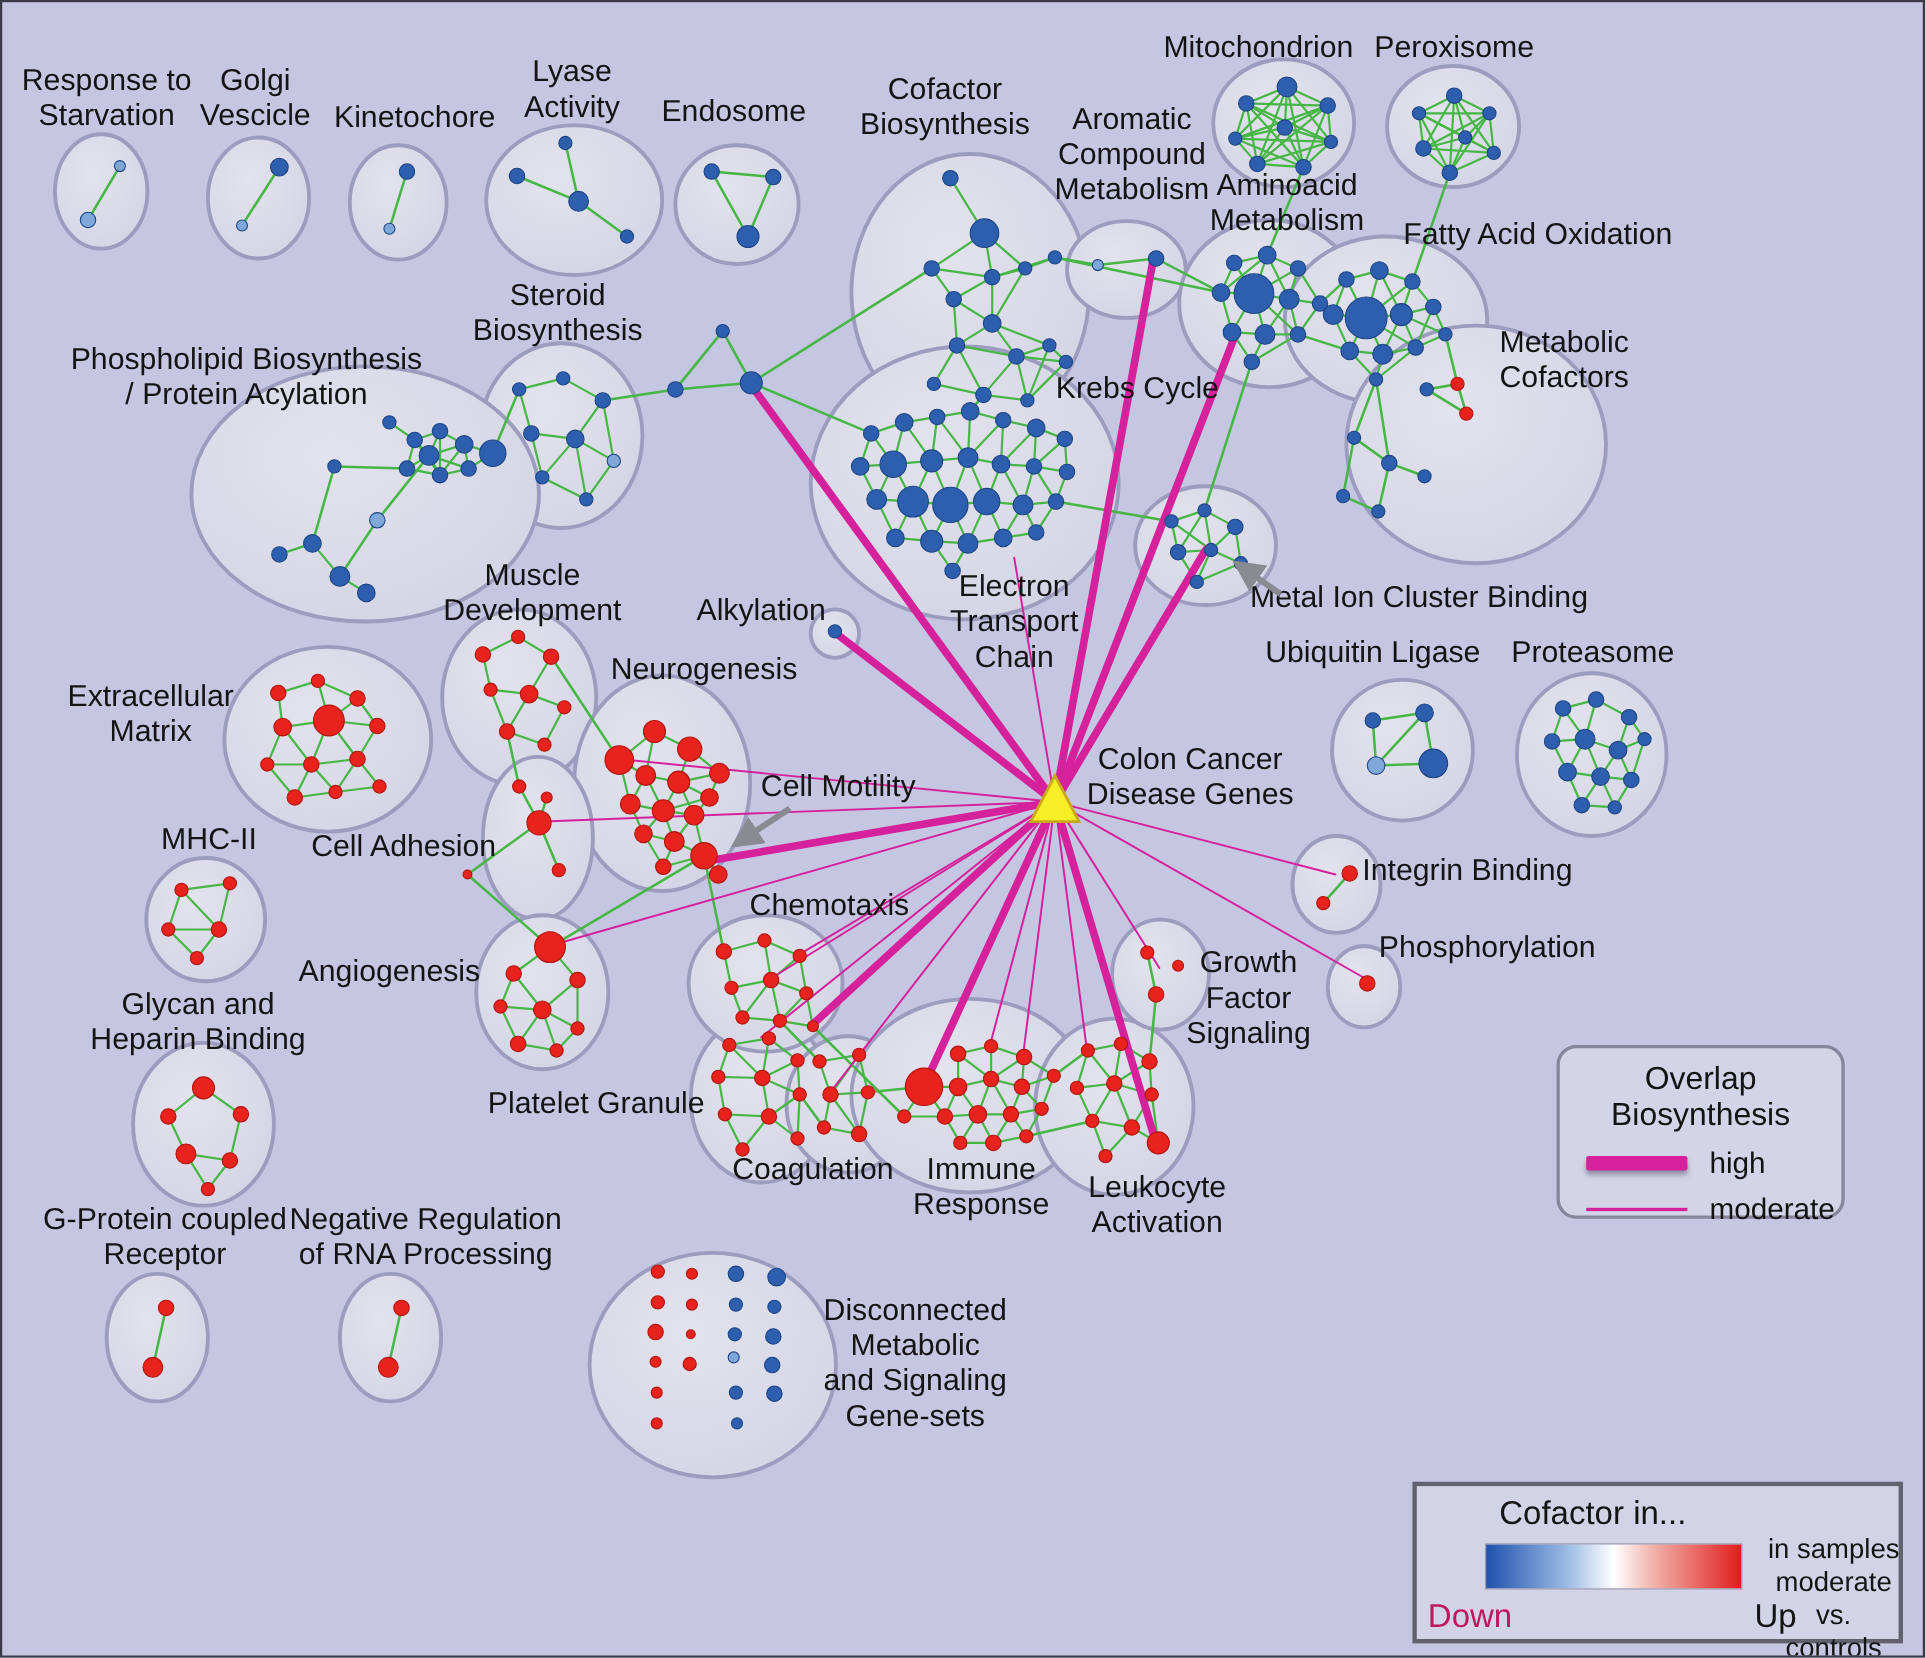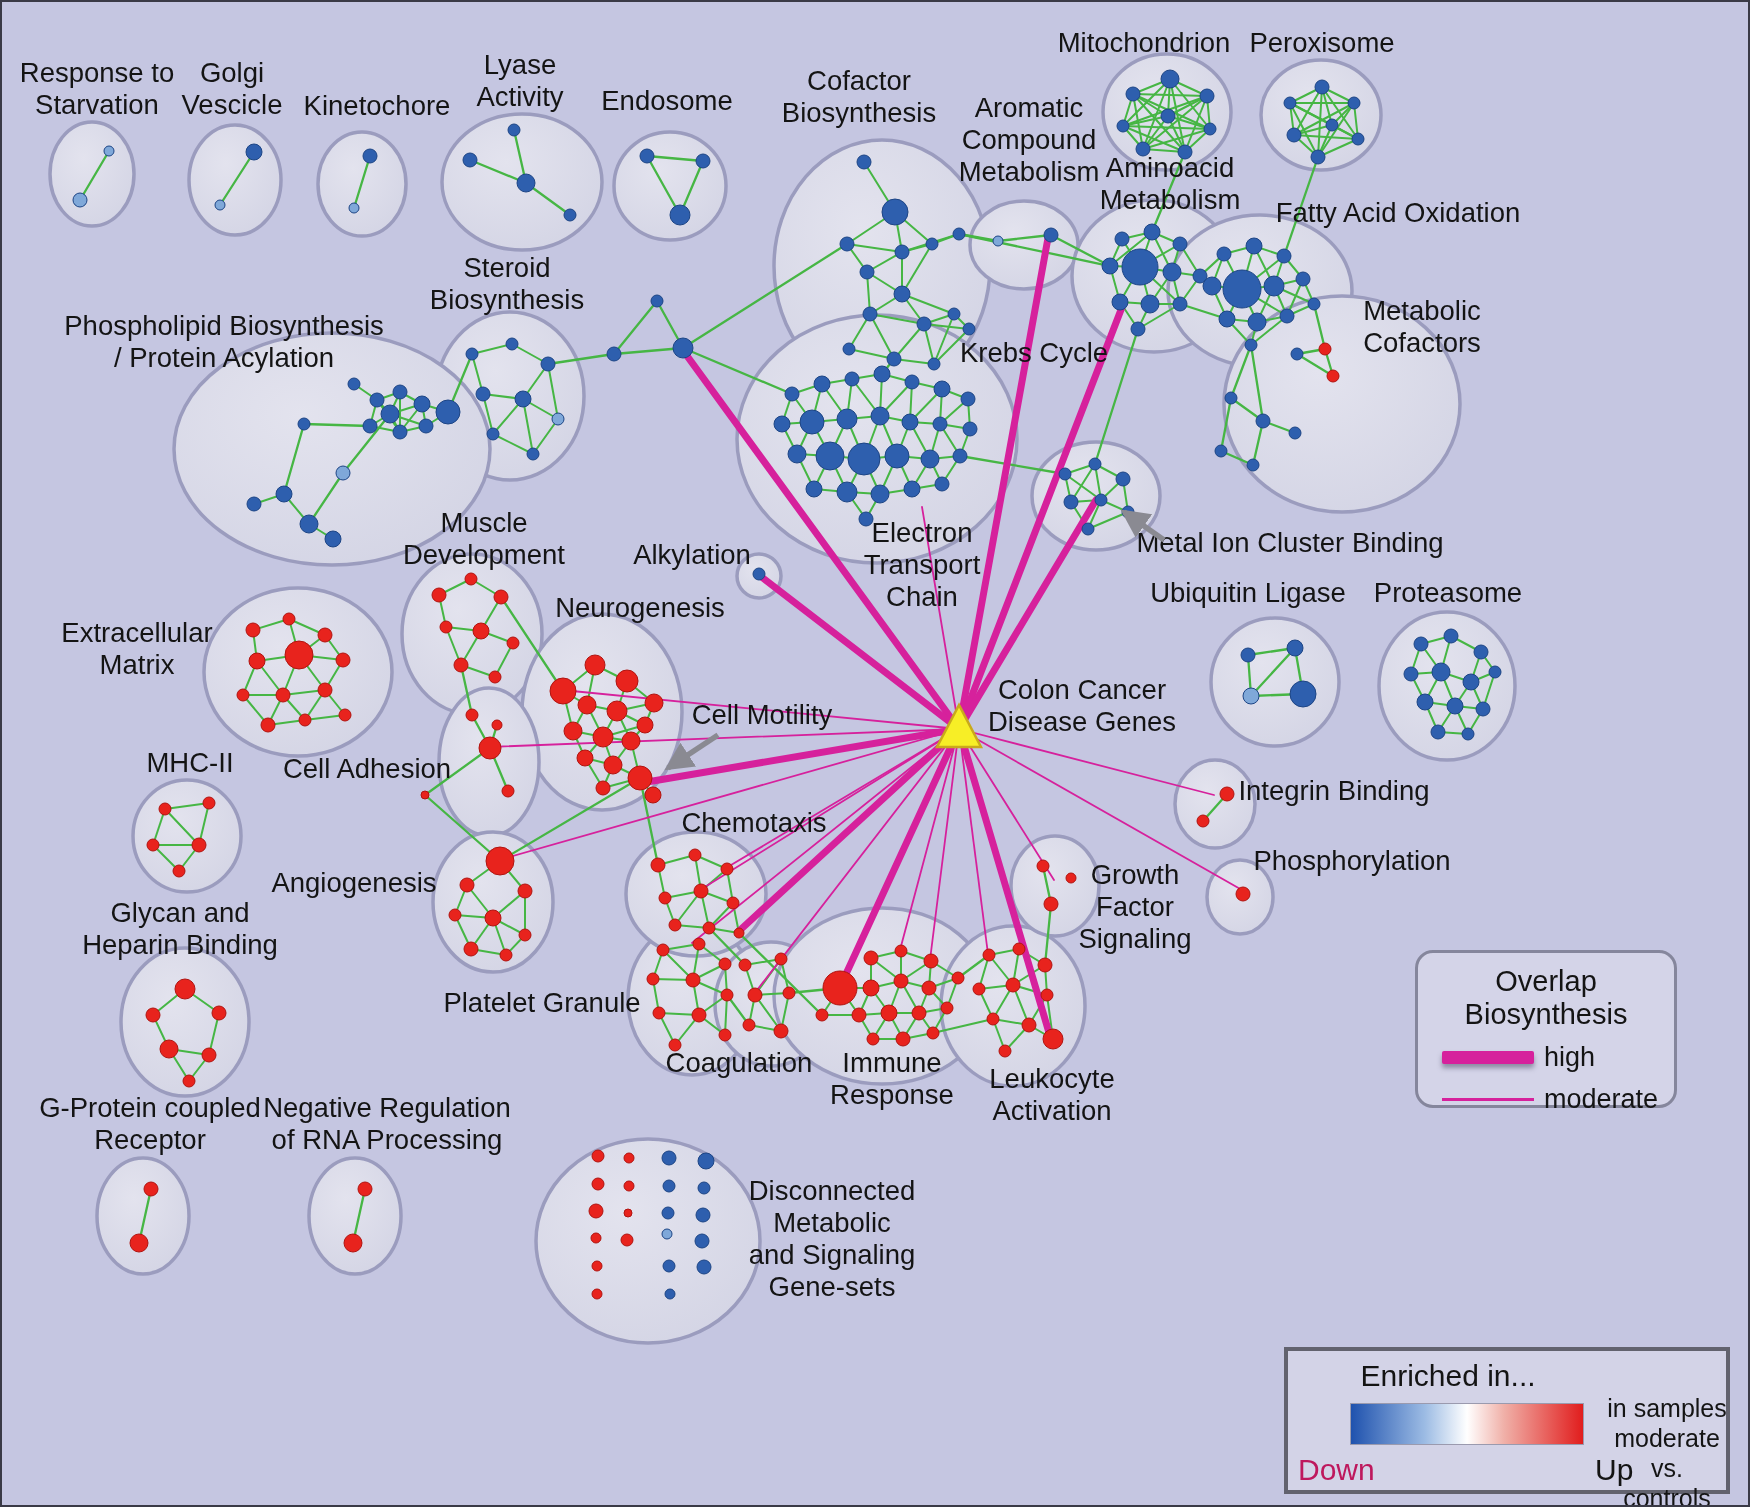--- a/index.html
+++ b/index.html
@@ -4,21 +4,21 @@
 <style>
   html,body{margin:0;padding:0;background:#c5c6e1;}
   #stage{position:relative;width:1750px;height:1507px;background:#c5c6e1;overflow:hidden;
          box-sizing:border-box;border:2px solid #3a3a46;font-family:"Liberation Sans",sans-serif;}
   #network-svg{position:absolute;left:0;top:0;width:1750px;height:1507px;}
   .lbl{font-family:"Liberation Sans",sans-serif;font-size:27.5px;fill:#141414;}
   
   .legend-overlap{position:absolute;left:1413px;top:948px;width:262px;height:158px;
     border:3px solid #85869c;border-radius:18px;background:rgba(224,224,238,0.55);box-sizing:border-box;}
   .lo-title{margin-top:12px;text-align:center;font-size:29px;line-height:33px;color:#141414;}
-  .lo-row{display:flex;align-items:center;gap:10px;margin:11px 0 0 24px;font-size:27px;color:#141414;}
+  .lo-row{display:flex;align-items:center;gap:20px;margin:11px 0 0 24px;font-size:27px;color:#141414;}
   .lo-line-high{display:inline-block;width:92px;height:13px;border-radius:2px;background:var(--overlap,#d6219c);
     box-shadow:0 4px 5px rgba(80,80,105,.55);}
   .lo-line-mod{display:inline-block;width:92px;height:3px;background:var(--overlap,#d6219c);}
   
   .legend-enriched{position:absolute;left:1282px;top:1345px;width:446px;height:147px;
     border:4px solid #62626e;background:rgba(222,222,236,0.55);box-sizing:border-box;}
   .le-title{position:absolute;left:0;top:8px;width:320px;text-align:center;font-size:30px;color:#141414;}
   .le-gradient{position:absolute;left:62px;top:52px;width:234px;height:42px;border:1px solid #9a9aae;box-sizing:border-box;}
   .le-down{position:absolute;left:10px;top:102px;font-size:30px;color:#be185d;}
   .le-up{position:absolute;left:262px;top:102px;font-size:30px;color:#141414;margin-left:45px;}
@@ -961,21 +961,21 @@
       <span class="lo-line-high"></span>
       <span>high</span>
     </div>
     <div class="lo-row">
       <span class="lo-line-mod"></span>
       <span>moderate</span>
     </div>
   </div>
 
   <div class="legend-enriched">
-    <div class="le-title">Enriched in...</div>
+    <div class="le-title">Cofactor in...</div>
     <div class="le-gradient" style="background: linear-gradient(to right, rgb(31, 82, 174) 0%, rgb(157, 188, 228) 32%, rgb(255, 255, 255) 50%, rgb(240, 176, 168) 66%, rgb(225, 29, 29) 100%);"></div>
     <div class="le-down">Down</div>
     <div class="le-up">Up</div>
     <div class="le-right">
       <div>in samples</div>
       <div>moderate</div>
       <div>vs. controls</div>
     </div>
   </div>
 

